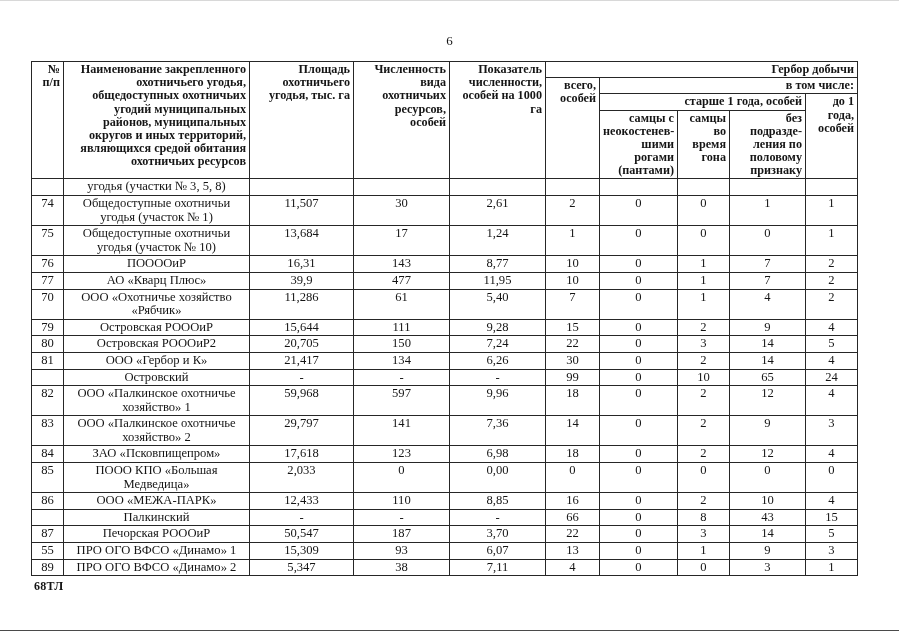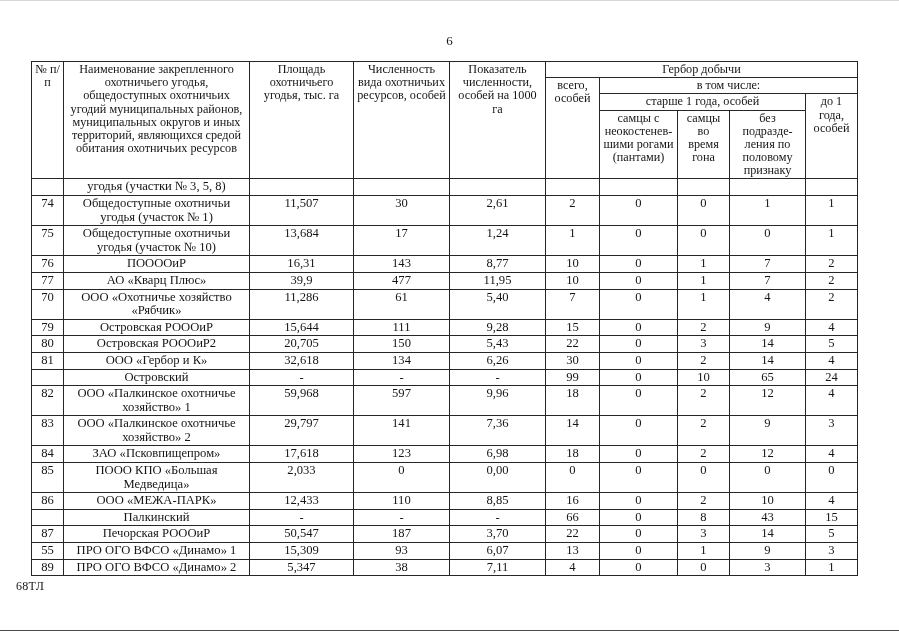--- a/index.html
+++ b/index.html
@@ -33,40 +33,40 @@
     width: 826px;
   }
   table.quota th, table.quota td {
     border: 1px solid #262626;
     vertical-align: top;
     padding: 1px 3px;
     line-height: 1.08;
     overflow: hidden;
   }
   table.quota th {
-    font-weight: normal;
+    font-weight: bold;
     font-size: 12.2px;
-    text-align: center;
+    text-align: right;
   }
   table.quota td {
     font-size: 12.6px;
     text-align: center;
   }
   td.c-name {
     text-align: left;
     padding-left: 5px;
   }
   td.c-num {
     text-align: center;
   }
   .footer-label {
-    margin-left: 16px;
+    margin-left: 34px;
     margin-top: 3px;
     font-size: 12px;
-    font-weight: normal;
+    font-weight: bold;
     letter-spacing: 0.3px;
   }
   .bottom-rule {
     position: absolute;
     left: 0;
     bottom: 9px;
     width: 899px;
     height: 1px;
     background: #4a4a4a;
   }
@@ -204,32 +204,32 @@
     <td class="c-mid">2</td>
     <td class="c-mid">9</td>
     <td class="c-mid">4</td>
   </tr>
 
   <tr>
     <td class="c-num">80</td>
     <td class="c-name">Островская РОООиР2</td>
     <td class="c-mid">20,705</td>
     <td class="c-mid">150</td>
-    <td class="c-mid">5,43</td>
+    <td class="c-mid">7,24</td>
     <td class="c-mid">22</td>
     <td class="c-mid">0</td>
     <td class="c-mid">3</td>
     <td class="c-mid">14</td>
     <td class="c-mid">5</td>
   </tr>
 
   <tr>
     <td class="c-num">81</td>
     <td class="c-name">ООО «Гербор и К»</td>
-    <td class="c-mid">32,618</td>
+    <td class="c-mid">21,417</td>
     <td class="c-mid">134</td>
     <td class="c-mid">6,26</td>
     <td class="c-mid">30</td>
     <td class="c-mid">0</td>
     <td class="c-mid">2</td>
     <td class="c-mid">14</td>
     <td class="c-mid">4</td>
   </tr>
 
   <tr>

